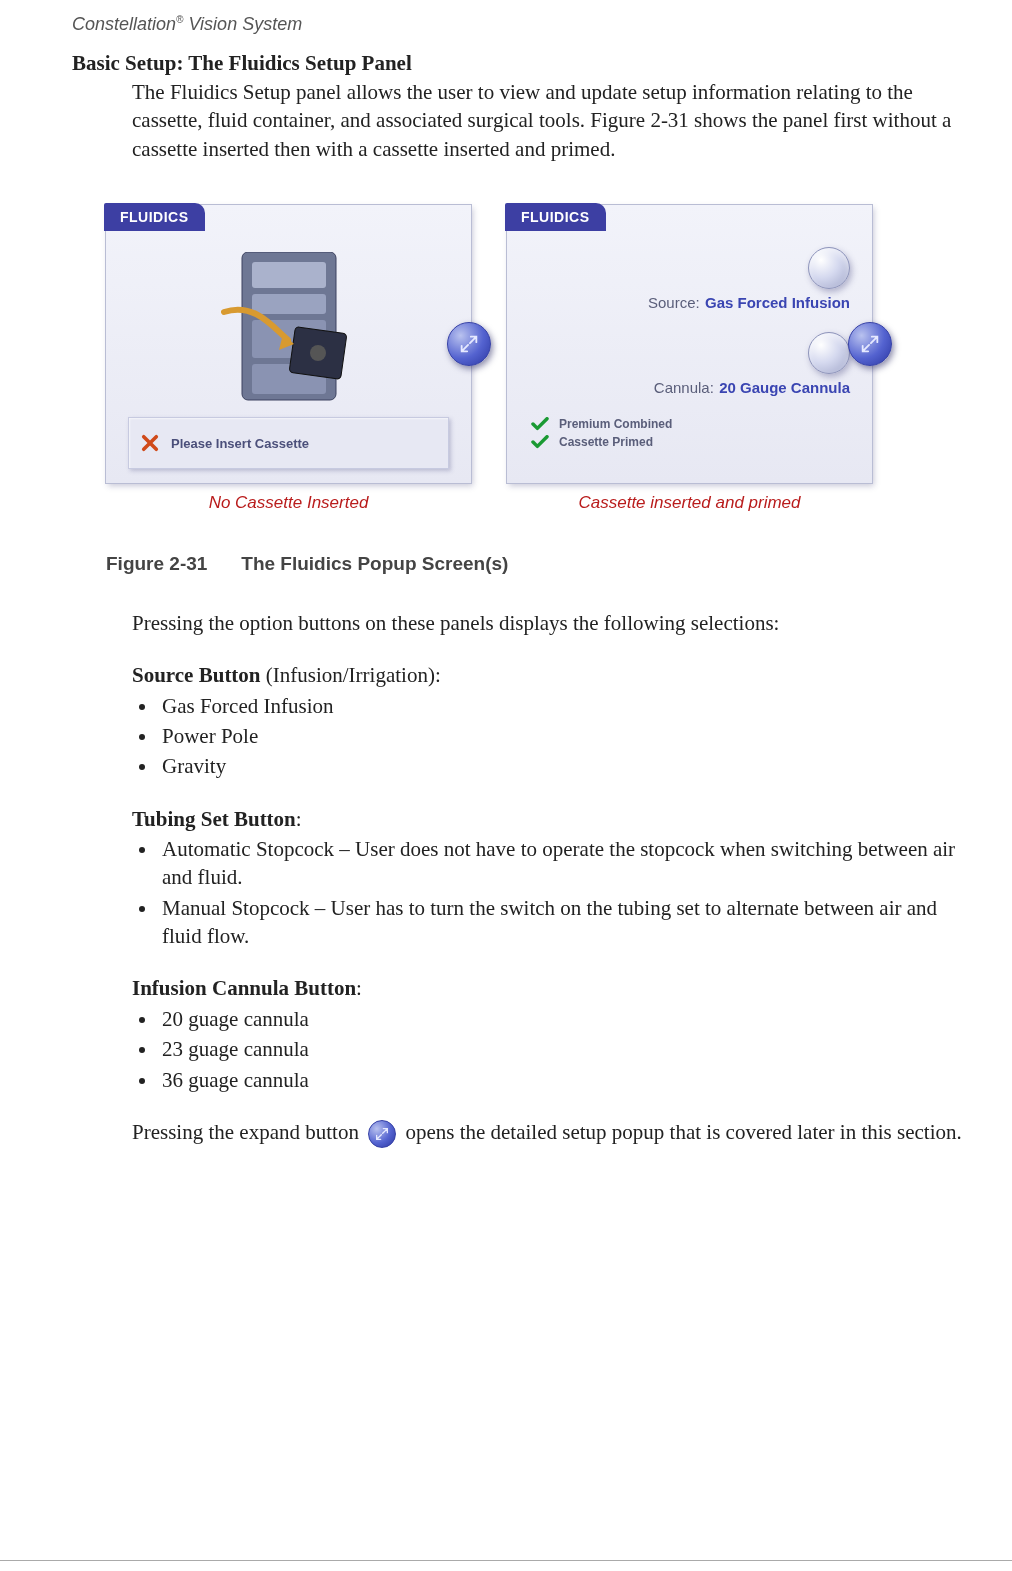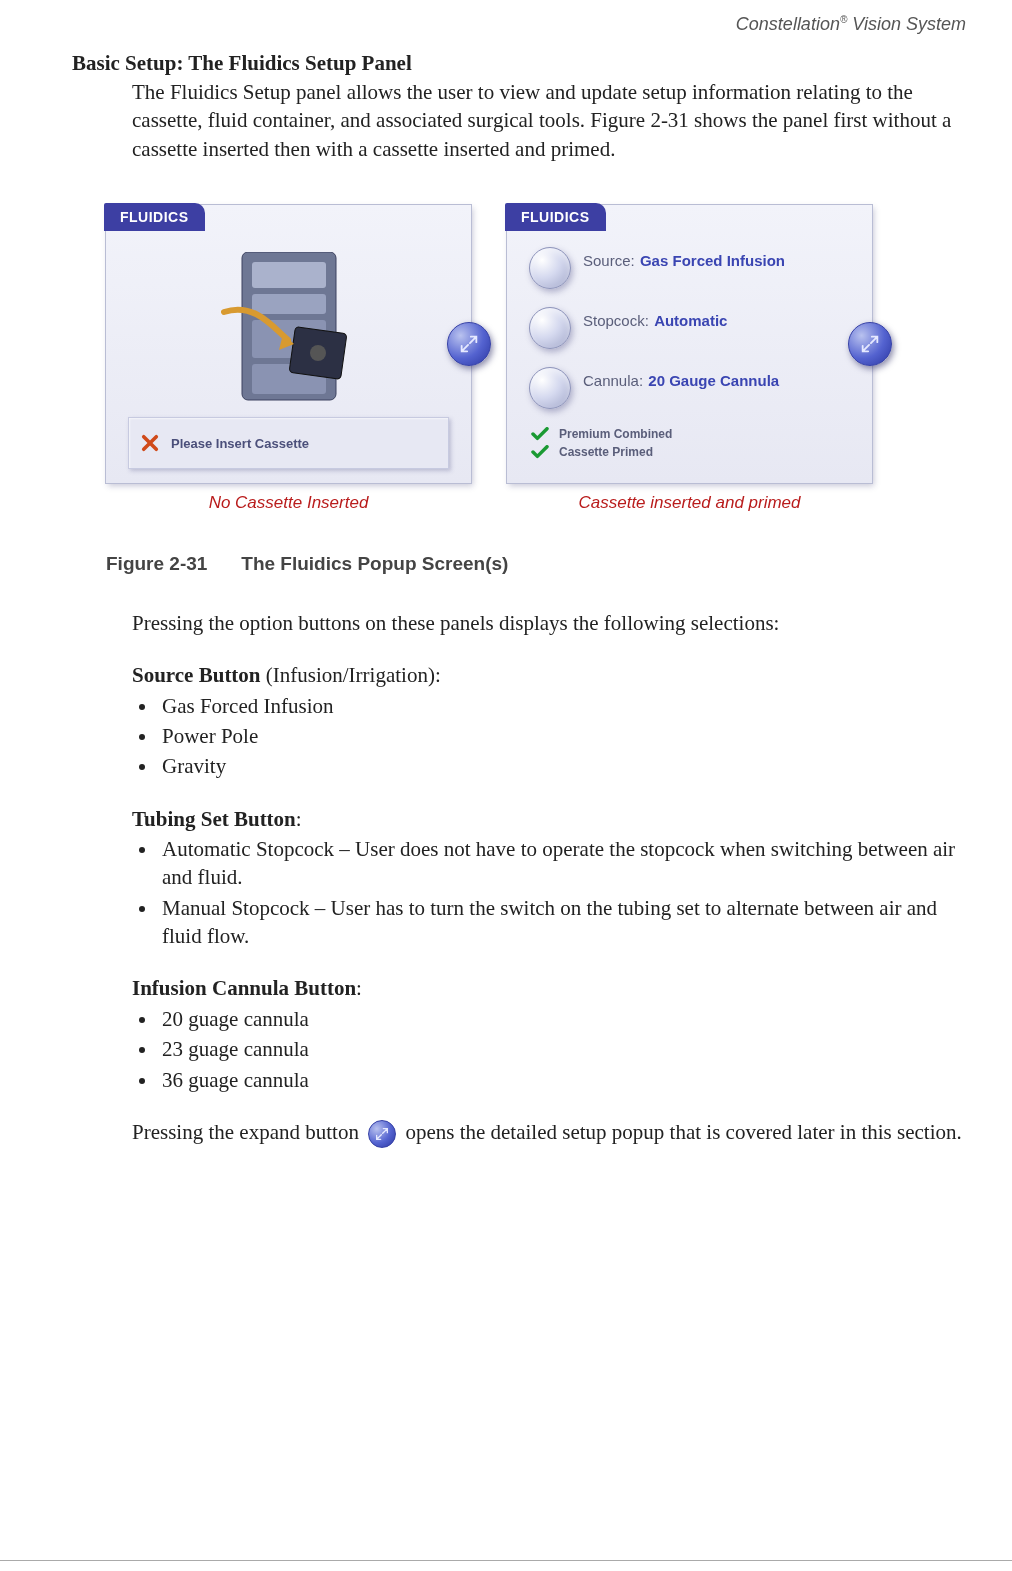--- a/index.html
+++ b/index.html
@@ -12,21 +12,20 @@
     width: 1012px;
   }
   .page {
     padding: 14px 40px 0 72px;
     min-height: 1530px;
     position: relative;
   }
   .running-head {
     font-family: Arial, Helvetica, sans-serif;
     font-style: italic;
-    text-align: right;
     font-size: 18px;
     color: #555;
     margin-bottom: 16px;
     padding-right: 6px;
   }
   .running-head sup { font-size: 10px; vertical-align: super; }
   .section-heading {
     font-weight: bold;
     font-size: 21px;
     margin: 4px 0 2px 0;
@@ -64,22 +63,23 @@
     border-radius: 2px 10px 0 0;
   }
   .panel-body { padding: 42px 22px 14px 22px; }
   .machine-view {
     height: 160px;
     margin: 0 4px 10px 4px;
     display:flex; align-items:center; justify-content:center;
   }
   .machine-svg { display:block; }
   .option-btn {
-    display:flex; align-items:flex-start; gap:12px;
+    display:flex; align-items:flex-end; 
     margin: 0 0 18px 0;
+    flex-direction: column;
   }
   .round-btn {
     width: 42px; height: 42px; border-radius: 50%;
     background: radial-gradient(circle at 30% 30%, #fff, #d5d9ef 45%, #9fa5c8 100%);
     border: 1px solid #8f95bb;
     box-shadow: inset 0 4px 6px rgba(255,255,255,.6), 2px 3px 6px rgba(60,60,120,.35);
     flex: none;
   }
   .opt-label { font-family: Arial, Helvetica, sans-serif; color:#5a5e7a; font-size:15px; }
   .opt-value { font-family: Arial, Helvetica, sans-serif; color:#3a45b2; font-weight:bold; font-size:15px; }
@@ -198,27 +198,20 @@
         <div class="option-btn">
           <div class="round-btn"></div>
           <div>
             <span class="opt-label">Source:</span>
             <span class="opt-value">Gas Forced Infusion</span>
           </div>
         </div>
         <div class="option-btn">
           <div class="round-btn"></div>
           <div>
-            <span class="opt-label">Stopcock:</span>
-            <span class="opt-value">Automatic</span>
-          </div>
-        </div>
-        <div class="option-btn">
-          <div class="round-btn"></div>
-          <div>
             <span class="opt-label">Cannula:</span>
             <span class="opt-value">20 Gauge Cannula</span>
           </div>
         </div>
         <div class="status-row">
           <svg class="check-icon" viewBox="0 0 20 16">
             <path d="M2 8 L7 13 L18 2" stroke="#1a9a33" stroke-width="4" fill="none" stroke-linecap="round" stroke-linejoin="round"></path>
           </svg>
           <span>Premium Combined</span>
         </div>

